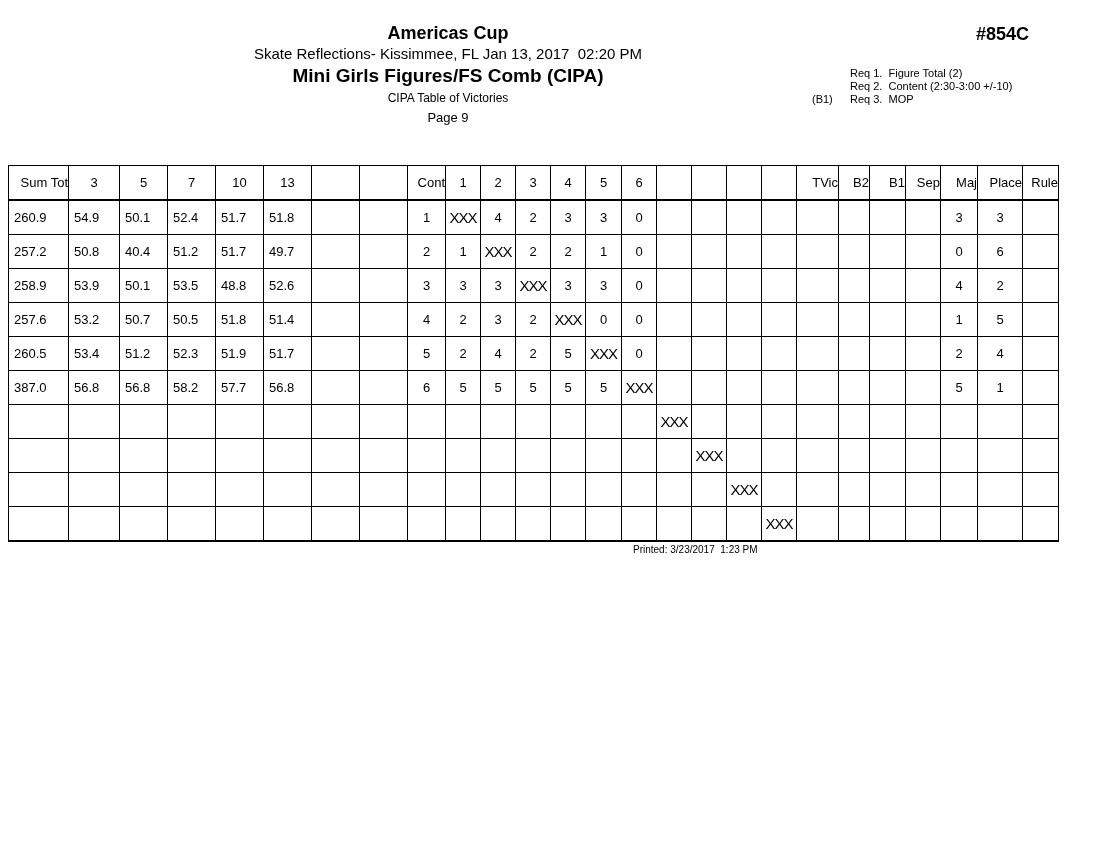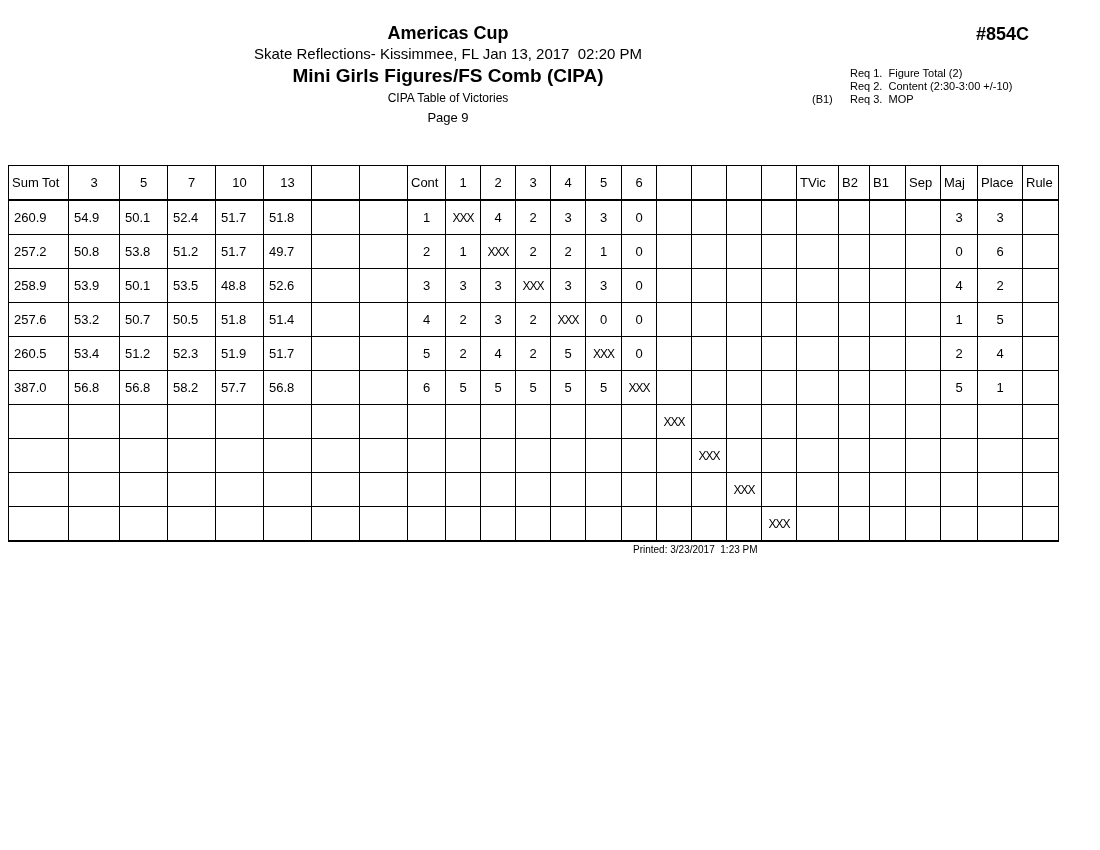--- a/index.html
+++ b/index.html
@@ -25,23 +25,23 @@
     font-size:13px;
   }
   table.victories th, table.victories td{
     border:1px solid #000;padding:0;overflow:hidden;white-space:nowrap;
     font-weight:normal;height:33px;vertical-align:middle;
   }
   table.victories thead th{border-bottom:2px solid #000;}
   table.victories tbody tr:last-child td{border-bottom:2px solid #000;}
   .align-l{text-align:left;padding-left:5px !important;}
   .align-c{text-align:center;}
-  th.align-l{padding-left:3px !important;}
+  th.align-l{padding-left:3px !important;text-align:right;}
   td.place-col{font-weight:bold;}
-  td.xxx, th.xxx{letter-spacing:-1px;font-size:12px;margin-top:25px;}
+  td.xxx, th.xxx{letter-spacing:-1px;font-size:15px;margin-top:25px;}
   .printed{position:absolute;left:633px;top:544px;font-size:10px;white-space:pre;}
 </style>
 </head>
 <body>
 
 <div class="center-header">
   <div class="t-event">Americas Cup</div>
   <div class="t-venue">Skate Reflections- Kissimmee, FL Jan 13, 2017  02:20 PM</div>
   <div class="t-category">Mini Girls Figures/FS Comb (CIPA)</div>
   <div class="t-table">CIPA Table of Victories</div>
@@ -147,21 +147,21 @@
           <td class="align-c"></td>
           <td class="align-c"></td>
           <td class="align-c"></td>
           <td class="align-c">3</td>
           <td class="align-c place-col">3</td>
           <td class="align-c"></td>
         </tr>
         <tr>
           <td class="align-l">257.2</td>
           <td class="align-l">50.8</td>
-          <td class="align-l">53.8</td>
+          <td class="align-l">40.4</td>
           <td class="align-l">51.2</td>
           <td class="align-l">51.7</td>
           <td class="align-l">49.7</td>
           <td class="align-c"></td>
           <td class="align-c"></td>
           <td class="align-c">2</td>
           <td class="align-c">1</td>
           <td class="align-c xxx">XXX</td>
           <td class="align-c">2</td>
           <td class="align-c">2</td>

